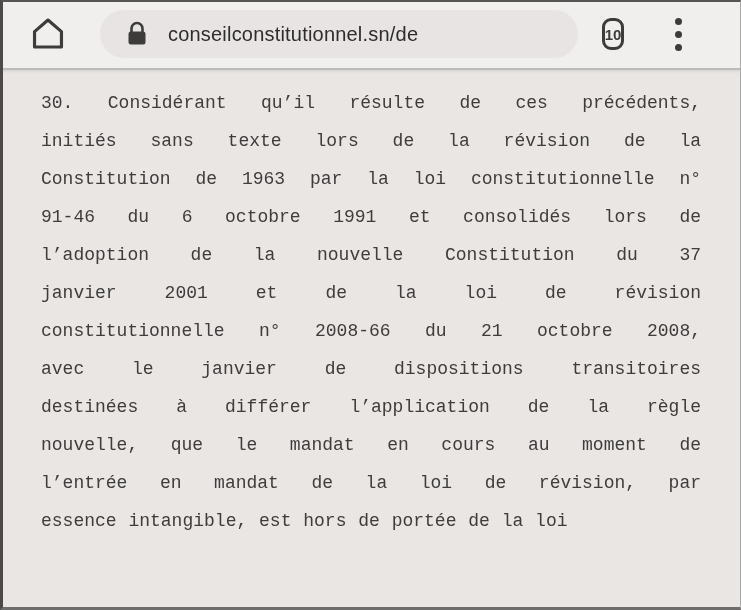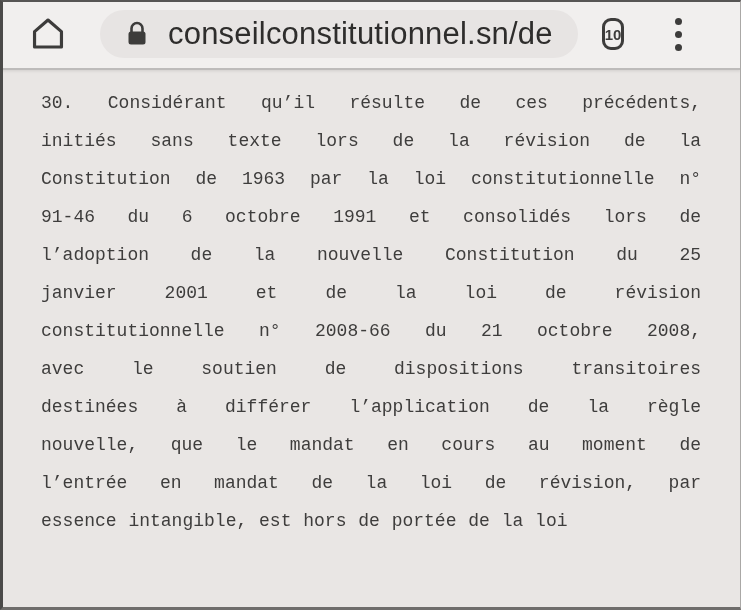--- a/index.html
+++ b/index.html
@@ -68,21 +68,21 @@
     flex: none;
   }
   .lock {
     width: 22px;
     height: 26px;
     flex: none;
     margin-right: 20px;
   }
   .lock svg { width: 22px; height: 26px; }
   .url-text {
-    font-size: 31px;
+    font-size: 20px;
     color: var(--url-text, #2e2d2c);
     letter-spacing: 0.2px;
     white-space: nowrap;
     font-weight: 400;
   }
   .tab-btn {
     margin-left: 24px;
     width: 22px;
     height: 32px;
     border: 3px solid var(--icon, #3d3c3b);
@@ -169,22 +169,22 @@
 
 </div>
 
 <div class="content">
 
   <div>
       <div class="line">30. Considérant qu’il résulte de ces précédents,</div>
       <div class="line">initiés sans texte lors de la révision de la</div>
       <div class="line">Constitution de 1963 par la loi constitutionnelle n°</div>
       <div class="line">91-46 du 6 octobre 1991 et consolidés lors de</div>
-      <div class="line">l’adoption de la nouvelle Constitution du 25</div>
+      <div class="line">l’adoption de la nouvelle Constitution du 37</div>
       <div class="line">janvier 2001 et de la loi de révision</div>
       <div class="line">constitutionnelle n° 2008-66 du 21 octobre 2008,</div>
-      <div class="line">avec le soutien de dispositions transitoires</div>
+      <div class="line">avec le janvier de dispositions transitoires</div>
       <div class="line">destinées à différer l’application de la règle</div>
       <div class="line">nouvelle, que le mandat en cours au moment de</div>
       <div class="line">l’entrée en mandat de la loi de révision, par</div>
       <div class="line">essence intangible, est hors de portée de la loi</div>
     </div>
 </div>
 
 </body></html>

